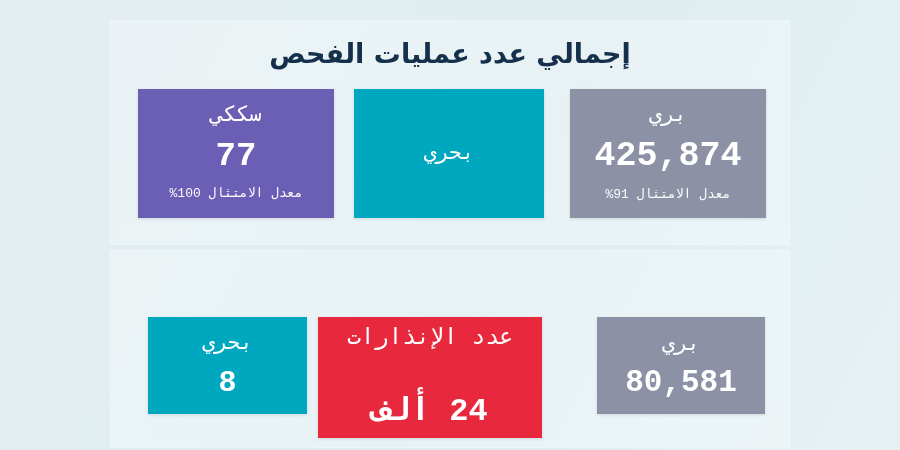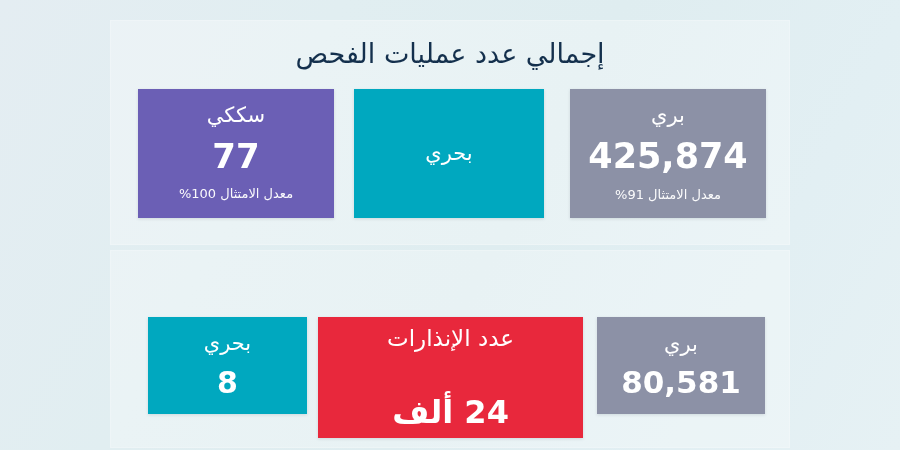--- a/index.html
+++ b/index.html
@@ -42,21 +42,21 @@
     height: 198px;
   }
 
   
   .section-title {
     position: absolute;
     width: 680px;
     text-align: center;
     color: #14304d;
     font-size: 27px;
-    font-weight: 400;
+    font-weight: 700;
     letter-spacing: 0px;
     direction: rtl;
     white-space: nowrap;
   }
   #title-inspections {
     left: 110px;
     top: 38px;
   }
   #title-violations {
     left: 110px;
@@ -68,20 +68,21 @@
     position: absolute;
     box-sizing: border-box;
     display: flex;
     flex-direction: column;
     align-items: center;
     justify-content: center;
     color: #ffffff;
     direction: rtl;
     text-align: right;
     box-shadow: 0 1px 3px rgba(40,60,80,0.14);
+    font-family: Liberation Mono, monospace;
   }
   .card .card-label {
     font-size: 21px;
     font-weight: 400;
     line-height: 1;
     white-space: nowrap;
   }
   .card .card-value {
     font-size: 34px;
     font-weight: 700;
@@ -132,21 +133,21 @@
     width: 159px;
     height: 97px;
     background: #00A8BF;
     gap: 14px;
   }
   #card-v-sea .card-value { font-size: 30px; }
 
   #card-warnings {
     left: 318px;
     top: 317px;
-    width: 265px;
+    width: 224px;
     height: 121px;
     background: #E8283C;
     gap: 9px;
   }
   #card-warnings .card-label { font-size: 23px; }
   #card-warnings .card-value { font-size: 32px; direction: rtl; margin-top: 37px; }
   #card-warnings .card-note { font-size: 14px; }
 
   #card-v-land {
     left: 597px;

